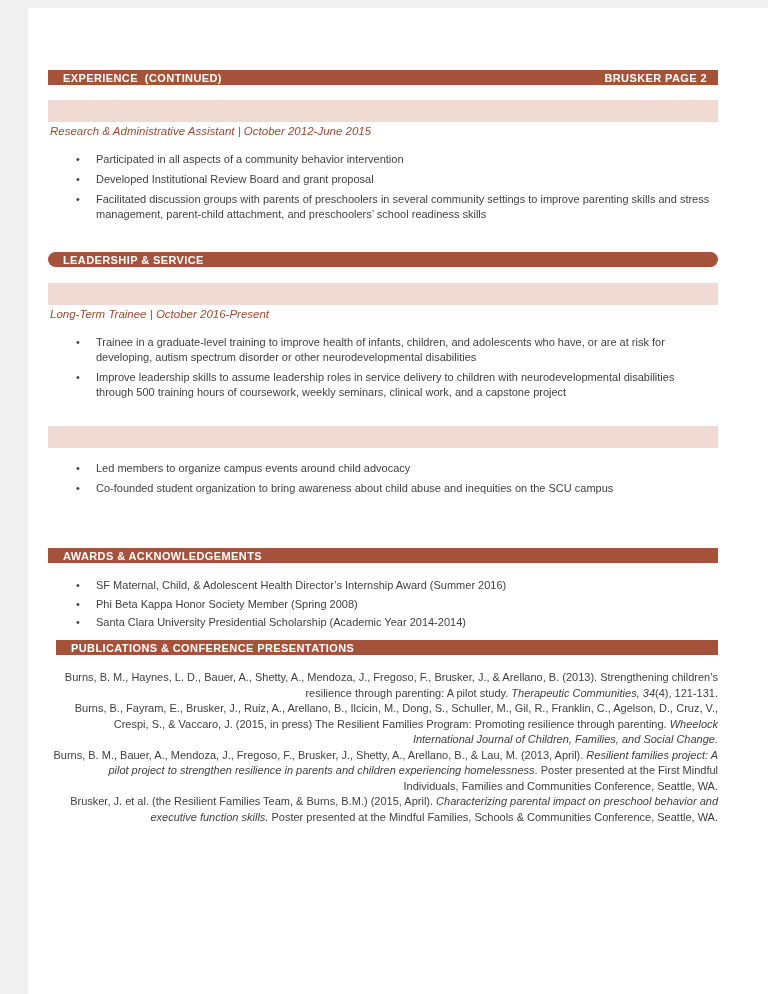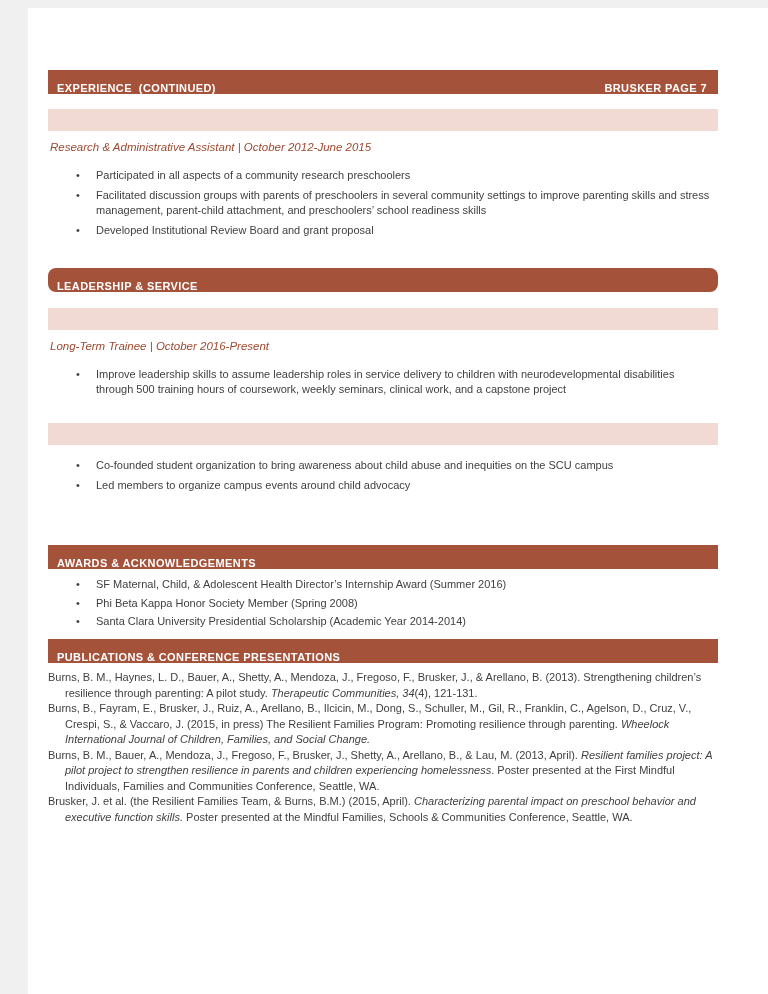--- a/index.html
+++ b/index.html
@@ -12,27 +12,27 @@
     overflow: hidden;
   }
   .sheet {
     position: absolute;
     left: 28px; top: 8px;
     width: 740px; height: 986px;
     background: #ffffff;
     padding: 62px 50px 0 20px;
   }
   .bar {
-    height: 24px;
+    height: 15px;
     background: #A5523B;
     color: #ffffff;
     display: flex;
-    align-items: flex-end;
+    align-items: center;
     justify-content: space-between;
-    padding: 0 11px 0 9px;
+    padding: 0 11px 0 15px;
     font-weight: bold;
     font-size: 11px;
     letter-spacing: 0.4px;
   }
   .bar span { white-space: pre; }
   .subbar {
     height: 22px;
     background: #F0DAD3;
     color: #9C4A31;
     font-weight: bold;
@@ -41,92 +41,93 @@
     line-height: 22px;
     padding-left: 9px;
     margin-top: 15px;
     white-space: pre;
     overflow: hidden;
   }
   .role {
     color: #9C4A31;
     font-style: italic;
     font-size: 11.5px;
-    margin-top: 9px;
+    margin-top: 2px;
     padding-left: 2px;
     line-height: 15px;
   }
   ul.bullets { list-style: none; margin-top: 13px; }
   ul.bullets li {
     position: relative;
     padding-left: 48px;
     padding-right: 4px;
     font-size: 11px;
     line-height: 15px;
     margin-bottom: 5px;
   }
   ul.bullets li::before {
     content: "\2022";
     position: absolute;
     left: 28px;
     top: 0;
   }
-  ul.bullets.tight { margin-top: 8px; }
+  ul.bullets.tight { margin-top: 15px; }
   ul.bullets.tight li { margin-bottom: 3.5px; }
   .gap-section { margin-top: 30px; border-radius: 8px; }
   .gap-sub { margin-top: 26px; }
   .gap-awards { margin-top: 52px; }
-  .gap-pubs { margin-top: 10px; }
-  .pubs { margin-top: 7px; }
+  .gap-pubs { margin-top: 10px; margin-left: 8px; }
+  .pubs { margin-top: 15px; text-align: right; }
   .pub {
     font-size: 11px;
     line-height: 15.5px;
     padding-left: 17px;
     text-indent: -17px;
   }
   .it { font-style: italic; }
 </style>
 </head>
 <body>
 
 <div class="sheet">
 
   <div class="bar">
     <span>EXPERIENCE  (CONTINUED)</span>
-    <span>BRUSKER PAGE 7</span>
+    <span>BRUSKER PAGE 2</span>
   </div>
 
   <div class="subbar">
     
   </div>
   <div class="role">Research &amp; Administrative Assistant | October 2012-June 2015</div>
   <ul class="bullets">
-    <li>Participated in all aspects of a community research preschoolers</li>
+    <li>Participated in all aspects of a community behavior intervention</li>
+    <li>Developed Institutional Review Board and grant proposal</li>
     <li>Facilitated discussion groups with parents of preschoolers in several community settings to improve parenting skills and stress management, parent-child attachment, and preschoolers’ school readiness skills</li>
-    <li>Developed Institutional Review Board and grant proposal</li>
   </ul>
 
   <div class="bar gap-section">
     <span>LEADERSHIP &amp; SERVICE</span>
   </div>
 
   <div class="subbar" style="margin-top:16px;">
     
   </div>
   <div class="role">Long-Term Trainee | October 2016-Present</div>
   <ul class="bullets">
+    <li>Trainee in a graduate-level training to improve health of infants, children, and adolescents who have, or are at risk for developing, autism spectrum disorder or other neurodevelopmental disabilities</li>
     <li>Improve leadership skills to assume leadership roles in service delivery to children with neurodevelopmental disabilities through 500 training hours of coursework, weekly seminars, clinical work, and a capstone project</li>
   </ul>
 
   <div class="subbar gap-sub">
     
   </div>
   <ul class="bullets">
+    <li>Led members to organize campus events around child advocacy</li>
     <li>Co-founded student organization to bring awareness about child abuse and inequities on the SCU campus</li>
-    <li>Led members to organize campus events around child advocacy</li>
   </ul>
 
   <div class="bar gap-awards">
     <span>AWARDS &amp; ACKNOWLEDGEMENTS</span>
   </div>
   <ul class="bullets tight">
     <li>SF Maternal, Child, &amp; Adolescent Health Director’s Internship Award (Summer 2016)</li>
     <li>Phi Beta Kappa Honor Society Member (Spring 2008)</li>
     <li>Santa Clara University Presidential Scholarship (Academic Year 2014-2014)</li>
   </ul>

